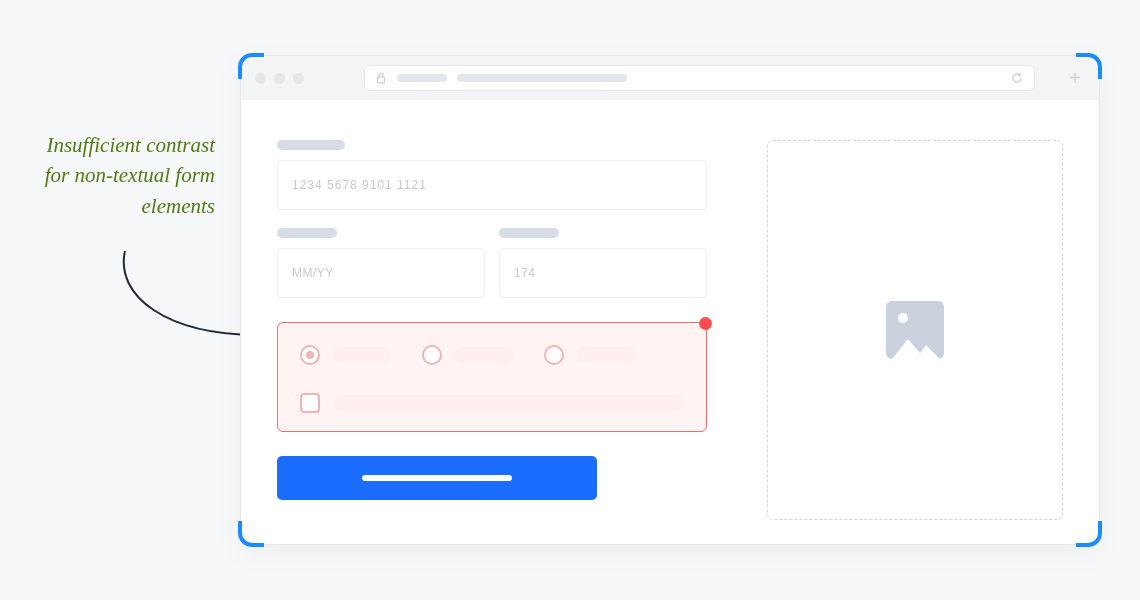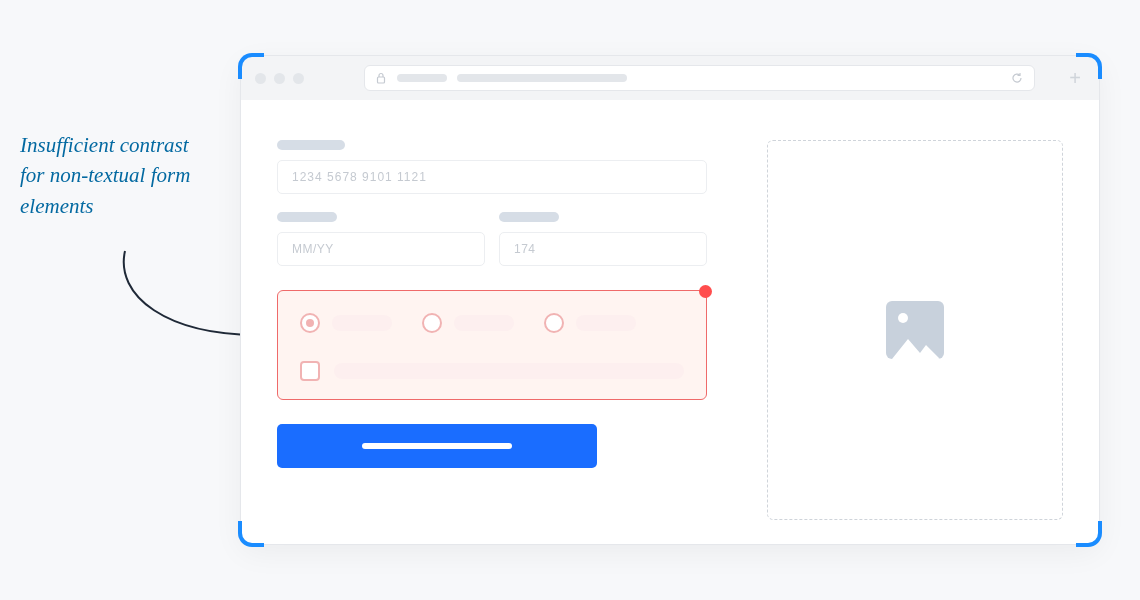--- a/index.html
+++ b/index.html
@@ -14,22 +14,22 @@
 
   .annotation {
     position: absolute;
     left: 20px;
     top: 130px;
     width: 195px;
     font-family: Georgia, "Times New Roman", serif;
     font-style: italic;
     font-size: 21px;
     line-height: 1.45;
-    color: #0369a1;
-    text-align: left;
+    color: #4d7c0f;
+    text-align: right;
   }
 
   .arrow-svg {
     position: absolute;
     left: 95px;
     top: 245px;
     width: 190px;
     height: 110px;
     pointer-events: none;
   }
@@ -102,21 +102,21 @@
     border-radius: 5px;
     background: #d6dde6;
     margin-bottom: 10px;
   }
   .label-ph.w1 { width: 68px; }
   .label-ph.w2 { width: 60px; }
   .label-ph.w3 { width: 60px; }
 
   .input {
     width: 100%;
-    height: 34px;
+    height: 50px;
     border: 1px solid #eceef1;
     border-radius: 5px;
     background: #fff;
     display: flex;
     align-items: center;
     padding: 0 14px;
     color: #c5cad1;
     font-size: 12px;
     letter-spacing: 1px;
   }

